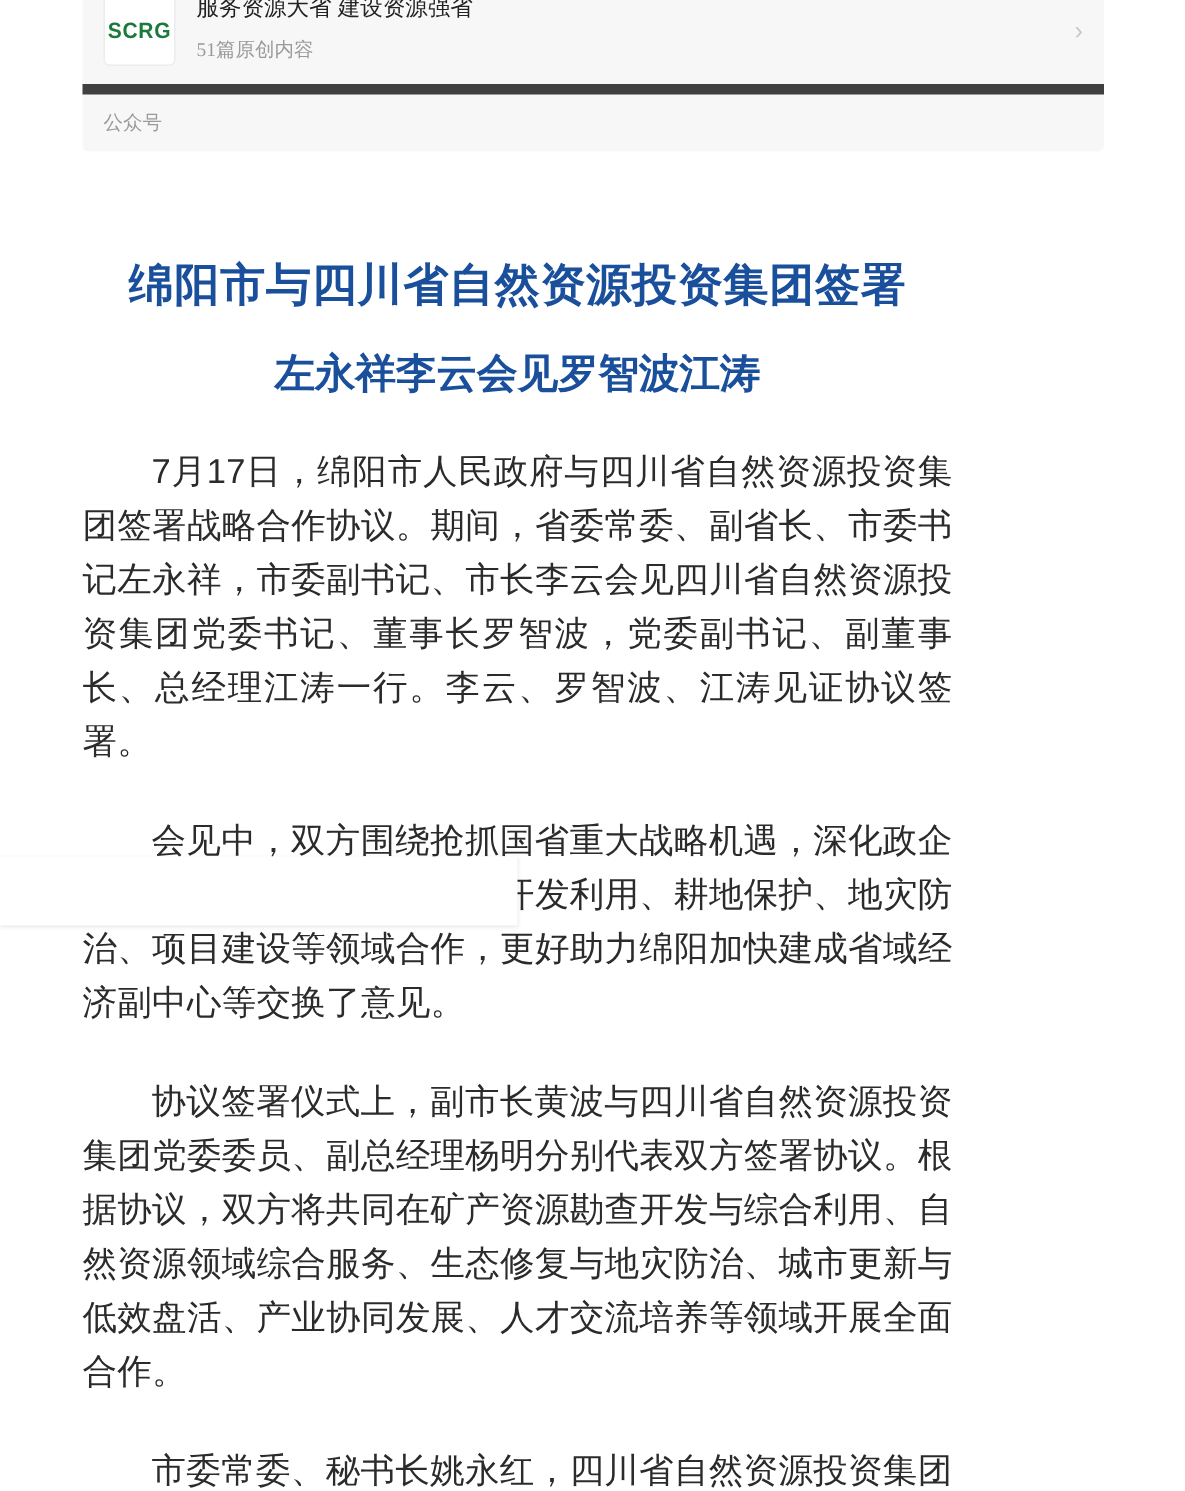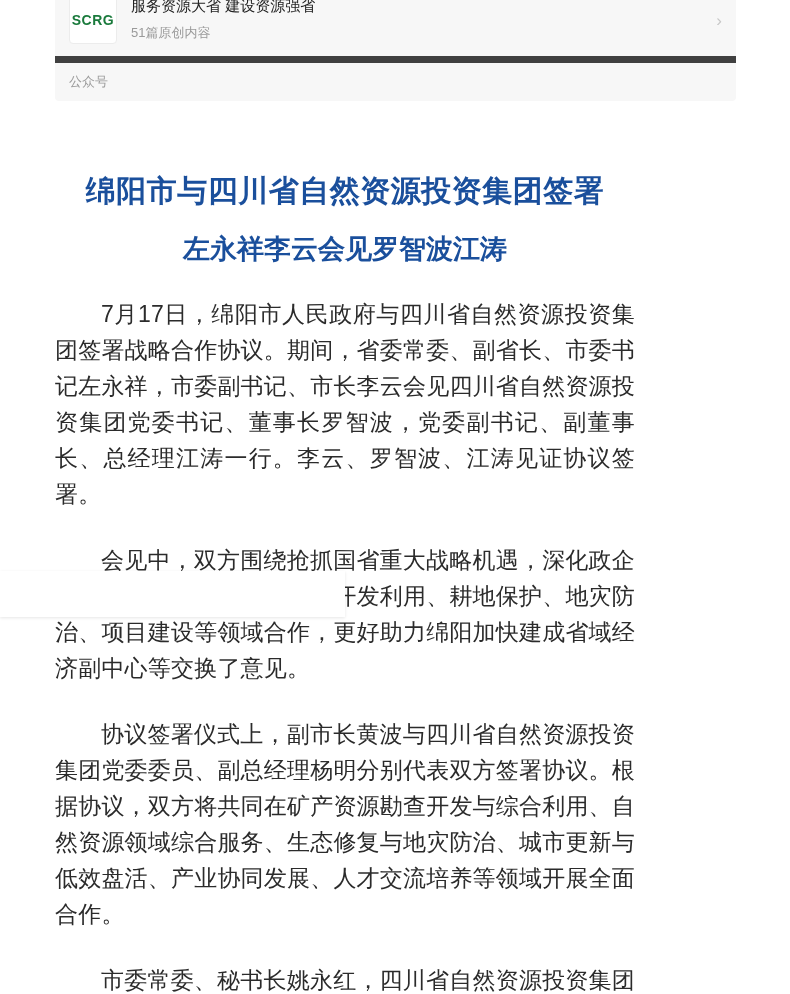--- a/index.html
+++ b/index.html
@@ -64,20 +64,21 @@
     line-height: 24px;
     white-space: nowrap;
     overflow: hidden;
     text-overflow: ellipsis;
   }
   .account-sub {
     font-size: 13px;
     color: #9a9a9a;
     line-height: 22px;
     margin-top: 4px;
+    font-family: Liberation Serif, serif;
   }
   .account-chevron {
     flex: none;
     width: 20px;
     align-self: center;
     text-align: right;
     color: #c8c8c8;
     font-size: 17px;
     line-height: 1;
     margin-top: 2px;

